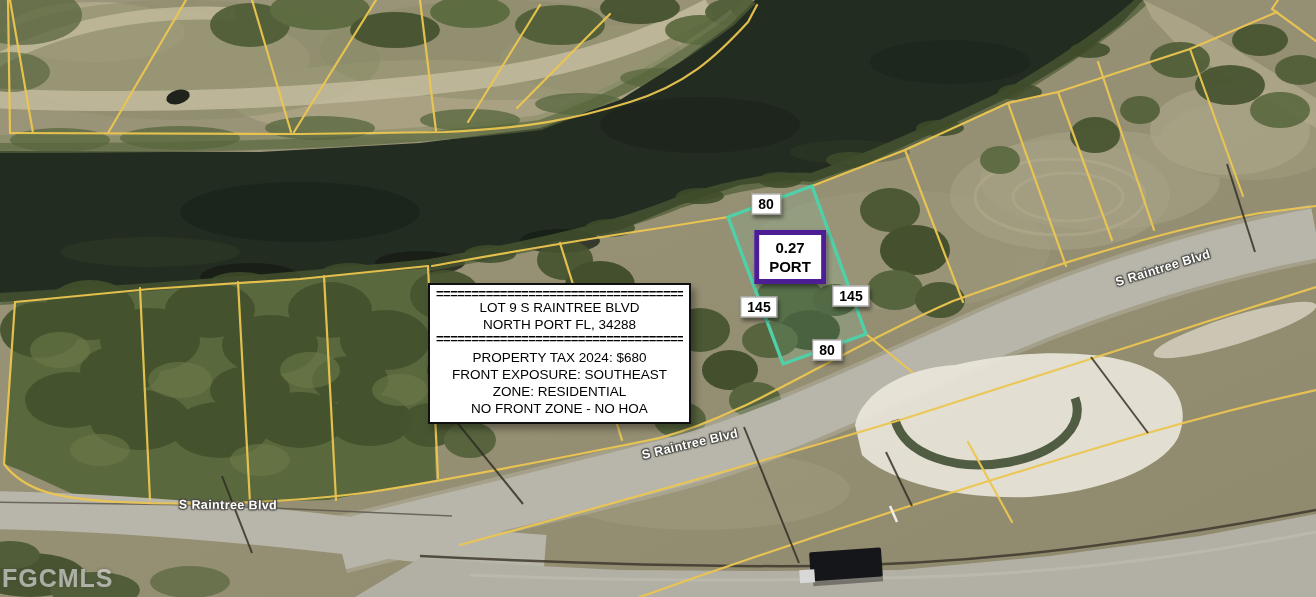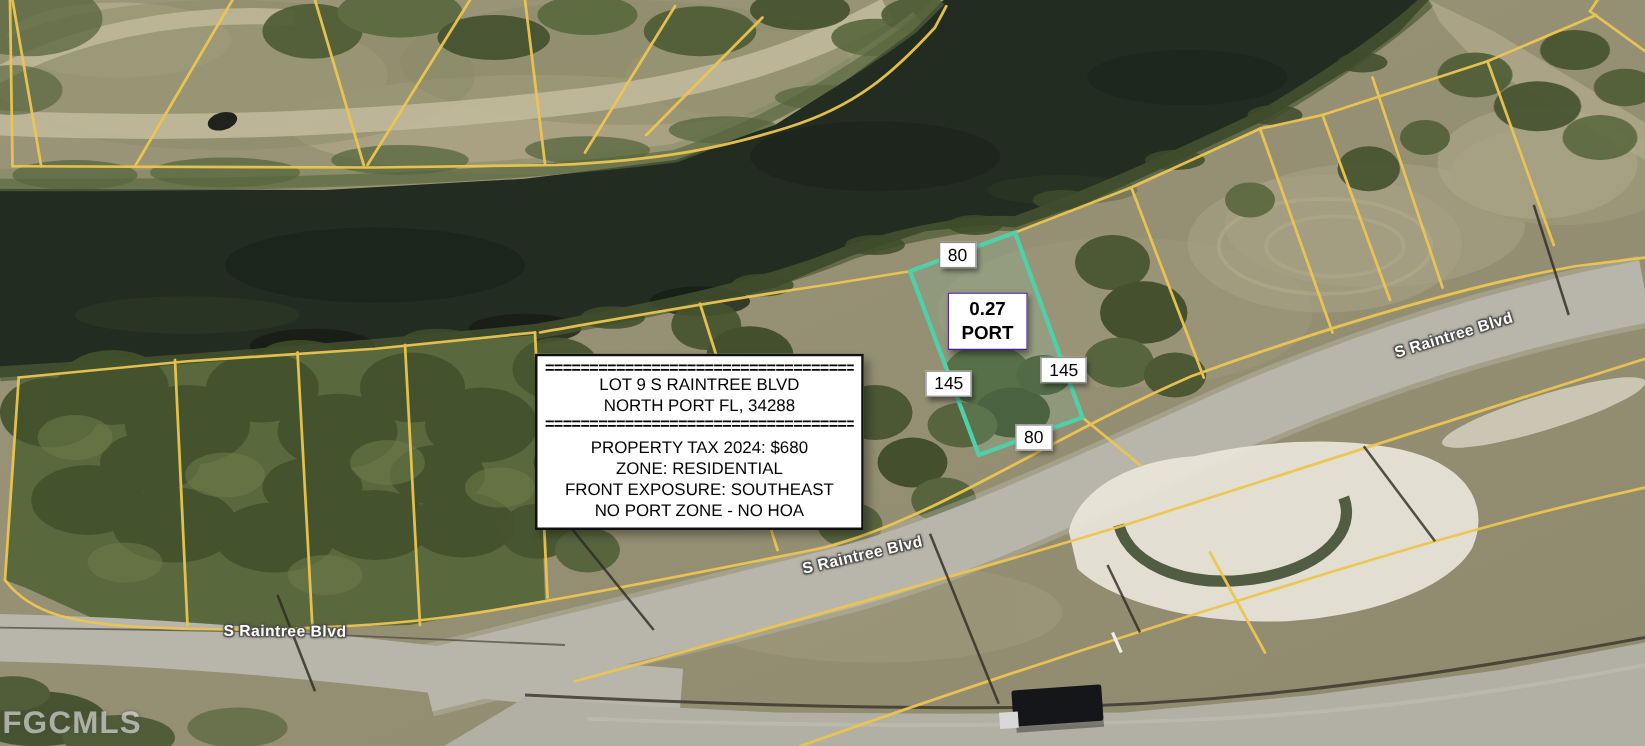--- a/index.html
+++ b/index.html
@@ -19,26 +19,26 @@
   .info-divider{
     font-weight:bold;font-size:13px;line-height:11px;letter-spacing:-.5px;
     white-space:nowrap;overflow:hidden;width:100%;
   }
   .info-addr{font-weight:normal;font-size:13.5px;line-height:17px;white-space:nowrap;}
   .info-details{margin-top:5px;}
   .info-detail{font-weight:normal;font-size:13.5px;line-height:17px;white-space:nowrap;}
   
   .dim{
     background:#fff;border:1px solid #8d8d8d;color:#000;
-    font-weight:normal;font-size:14px;line-height:17px;padding:1px 6px;
+    font-weight:bold;font-size:14px;line-height:17px;padding:1px 6px;
     transform:translate(-50%,-50%);white-space:nowrap;
     box-shadow:2px 3px 4px rgba(0,0,0,.45);
   }
   .acre{
-    background:#fff;border:1px solid #4c1d95;color:#000;text-align:center;
+    background:#fff;border:5px solid #4c1d95;color:#000;text-align:center;
     font-weight:bold;font-size:15px;line-height:19px;padding:3px 10px;
     transform:translate(-50%,-50%);box-shadow:2px 3px 5px rgba(0,0,0,.45);
   }
   
   .street{
     color:#ffffff;font-weight:bold;font-size:12.5px;white-space:nowrap;
     text-shadow:1px 1px 1px #4a4a46,-1px -1px 1px #4a4a46,1px -1px 1px #4a4a46,-1px 1px 1px #4a4a46,0 0 3px #55524a;
     transform:translate(-50%,-50%) rotate(var(--rot,0deg));
     letter-spacing:.4px;
   }
@@ -280,23 +280,23 @@
     <polygon points="812,186 866,334 783,364 728,217" fill="rgba(120,210,175,.14)" stroke="#4fd0a8" stroke-width="3.4" stroke-linejoin="round"></polygon>
   </svg>
 
   <div class="overlay info-box">
     <div class="info-divider">========================================</div>
     <div class="info-addr">LOT 9 S RAINTREE BLVD</div>
     <div class="info-addr">NORTH PORT FL, 34288</div>
     <div class="info-divider">========================================</div>
     <div class="info-details">
       <div class="info-detail">PROPERTY TAX 2024: $680</div>
+      <div class="info-detail">FRONT EXPOSURE: SOUTHEAST</div>
       <div class="info-detail">ZONE: RESIDENTIAL</div>
-      <div class="info-detail">FRONT EXPOSURE: SOUTHEAST</div>
-      <div class="info-detail">NO PORT ZONE - NO HOA</div>
+      <div class="info-detail">NO FRONT ZONE - NO HOA</div>
     </div>
   </div>
 
   <div class="overlay dim" style="left:766px;top:204px;">80</div>
   <div class="overlay dim" style="left:851px;top:296px;">145</div>
   <div class="overlay dim" style="left:827px;top:350px;">80</div>
   <div class="overlay dim" style="left:759px;top:307px;">145</div>
 
   <div class="overlay acre" style="left:790px;top:257px;">
     <div>0.27</div>

